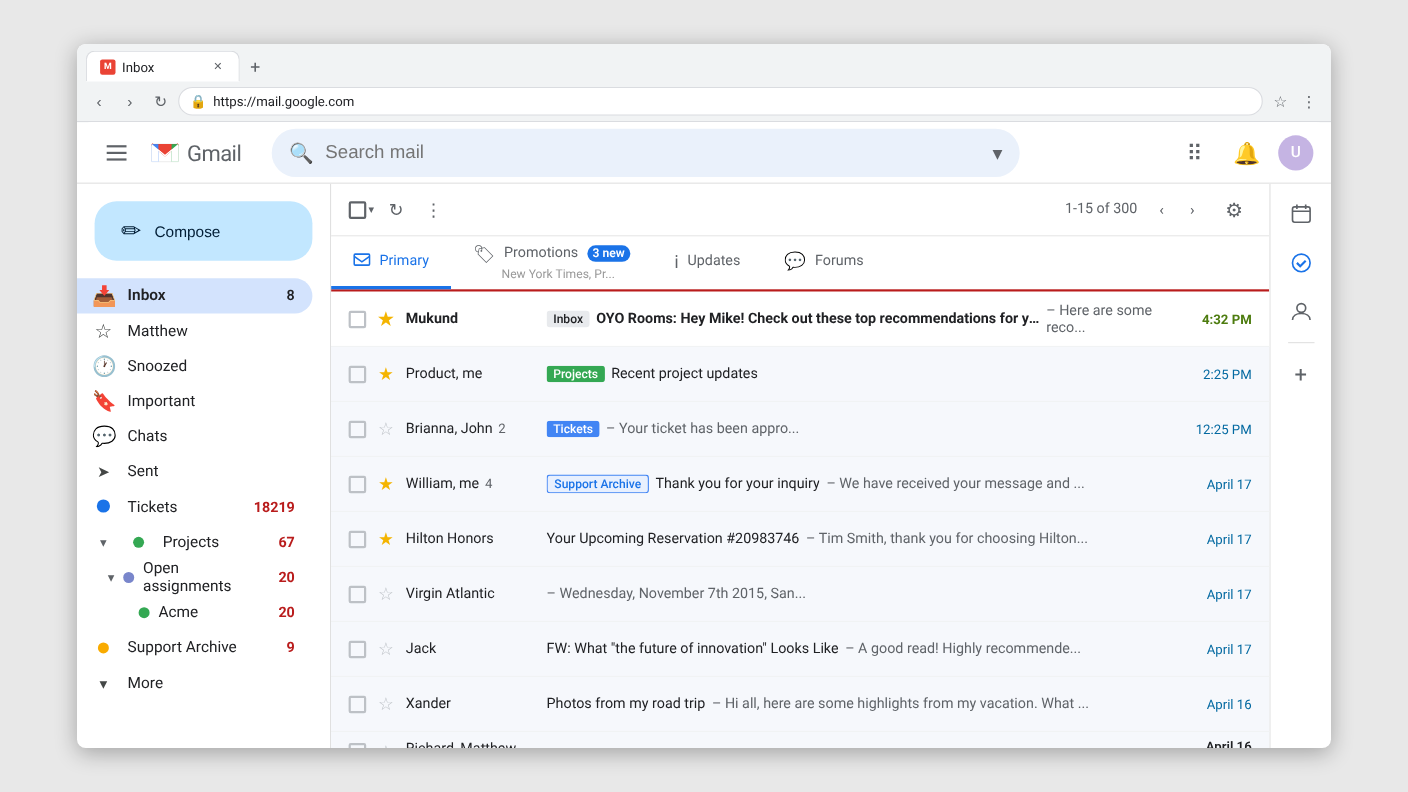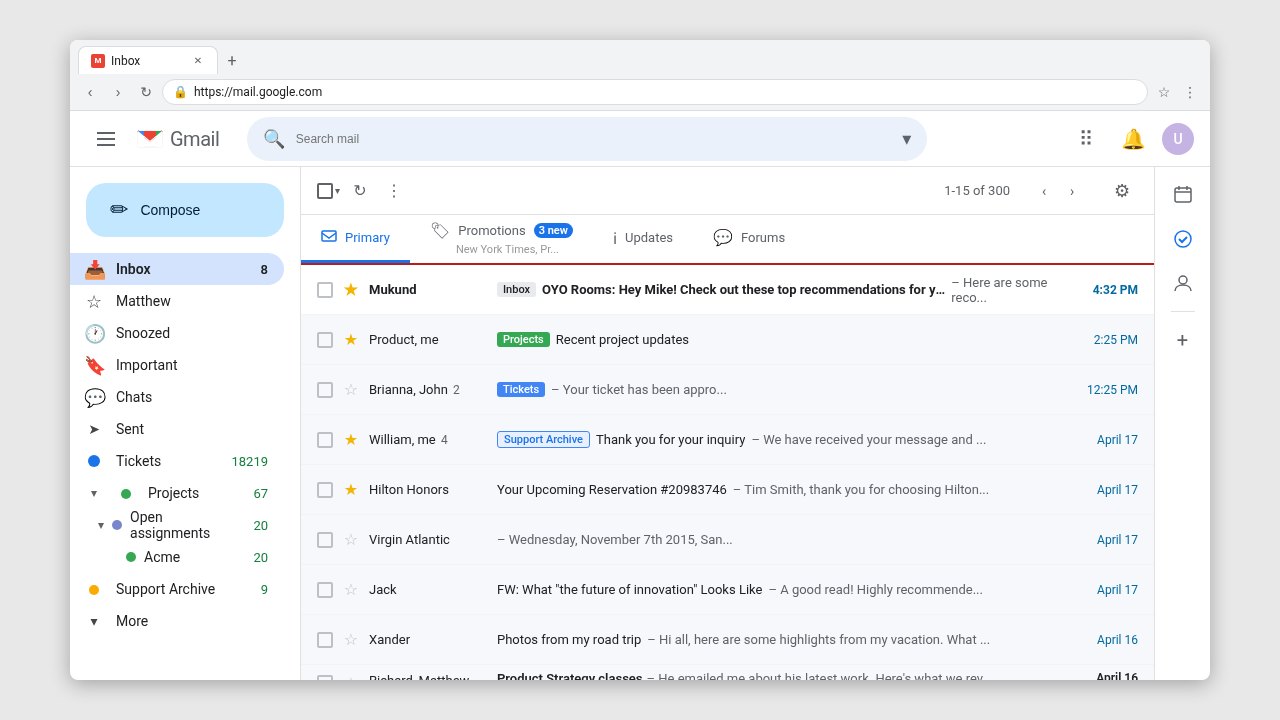--- a/index.html
+++ b/index.html
@@ -182,21 +182,21 @@
       border-radius: 22px;
       display: flex;
       align-items: center;
       padding: 0 16px;
       gap: 10px;
       margin: 0 20px;
     }
     .search-bar input {
       border: none;
       background: transparent;
-      font-size: 12px;
+      font-size: 17px;
       color: #be185d;
       outline: none;
       flex: 1;
     }
     .search-icon-btn {
       color: #5f6368;
       font-size: 18px;
     }
     .search-dropdown {
       color: #5f6368;
@@ -278,23 +278,23 @@
     }
     .nav-icon {
       font-size: 18px;
       color: #444746;
       width: 20px;
       text-align: center;
     }
     .nav-label { flex: 1; }
     .nav-badge {
       background: transparent;
-      color: #15803d;
+      color: #b91c1c;
       font-size: 13px;
-      font-weight: normal;
+      font-weight: bold;
       min-width: 20px;
       text-align: right;
     }
     .nav-badge.inbox-badge {
       color: #202124;
       font-weight: 600;
     }
     .nav-sub-item {
       display: flex;
       align-items: center;
@@ -371,21 +371,21 @@
       align-items: center;
       justify-content: center;
       cursor: pointer;
       font-size: 16px;
       color: #5f6368;
     }
     .toolbar-right-pagi {
       margin-left: auto;
       display: flex;
       align-items: center;
-      gap: 20px;
+      gap: 8px;
       color: #5f6368;
       font-size: 13px;
     }
     .pagi-nav {
       display: flex;
       gap: 0;
     }
     .pagi-btn {
       width: 28px;
       height: 28px;
@@ -529,21 +529,21 @@
       font-size: 13px;
       font-weight: 400;
     }
     .email-time {
       font-size: 12px;
       color: #0369a1;
       flex-shrink: 0;
       margin-left: auto;
       white-space: nowrap;
     }
-    .email-row.unread .email-time { font-weight: 700; color: #0369a1; }
+    .email-row.unread .email-time { font-weight: 700; color: #4d7c0f; }
     
     .right-panel {
       width: 56px;
       display: flex;
       flex-direction: column;
       align-items: center;
       padding: 8px 0;
       gap: 4px;
       border-left: 1px solid #e0e0e0;
       background: #fff;
@@ -869,27 +869,20 @@
                 <span class="email-preview">– Hi all, here are some highlights from my vacation. What ...</span>
               </div>
               <span class="email-time">April 16</span>
             </div>
 
             <div class="email-row read multi-row" style="height:auto;padding:6px 16px;">
               <div style="display:flex;align-items:flex-start;gap:8px;width:100%;">
                 <div class="email-checkbox" style="margin-top:4px;"></div>
                 <div class="star-btn" style="margin-top:2px;">☆</div>
                 <span class="email-sender" style="margin-top:2px;">Richard, Matthew, me </span>
-                <div style="flex:1;overflow:hidden;min-width:0;">
-                  <div style="display:flex;align-items:center;gap:4px;overflow:hidden;">
-                    <span class="email-subject" style="font-weight:600;">Product Strategy classes</span>
-                    <span class="email-preview">– He emailed me about his latest work. Here's what we rev...</span>
-                  </div>
-
-                </div>
                 <span class="email-time" style="font-weight:600;color:#202124;">April 16</span>
               </div>
             </div>
 
           </div>
         </div>
 
         <div class="right-panel">
           <div class="right-panel-btn">
             <svg width="20" height="20" viewBox="0 0 20 20">

